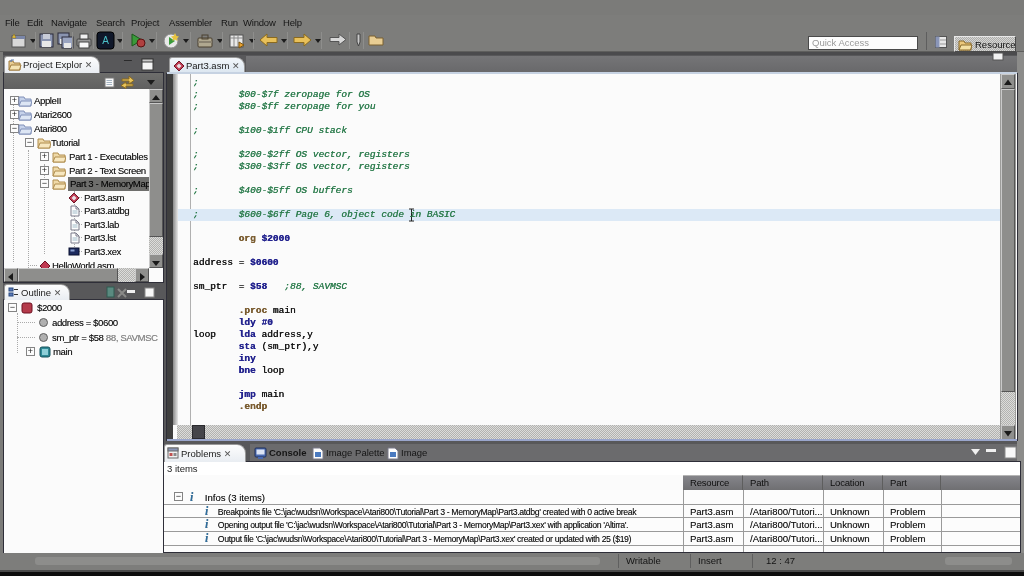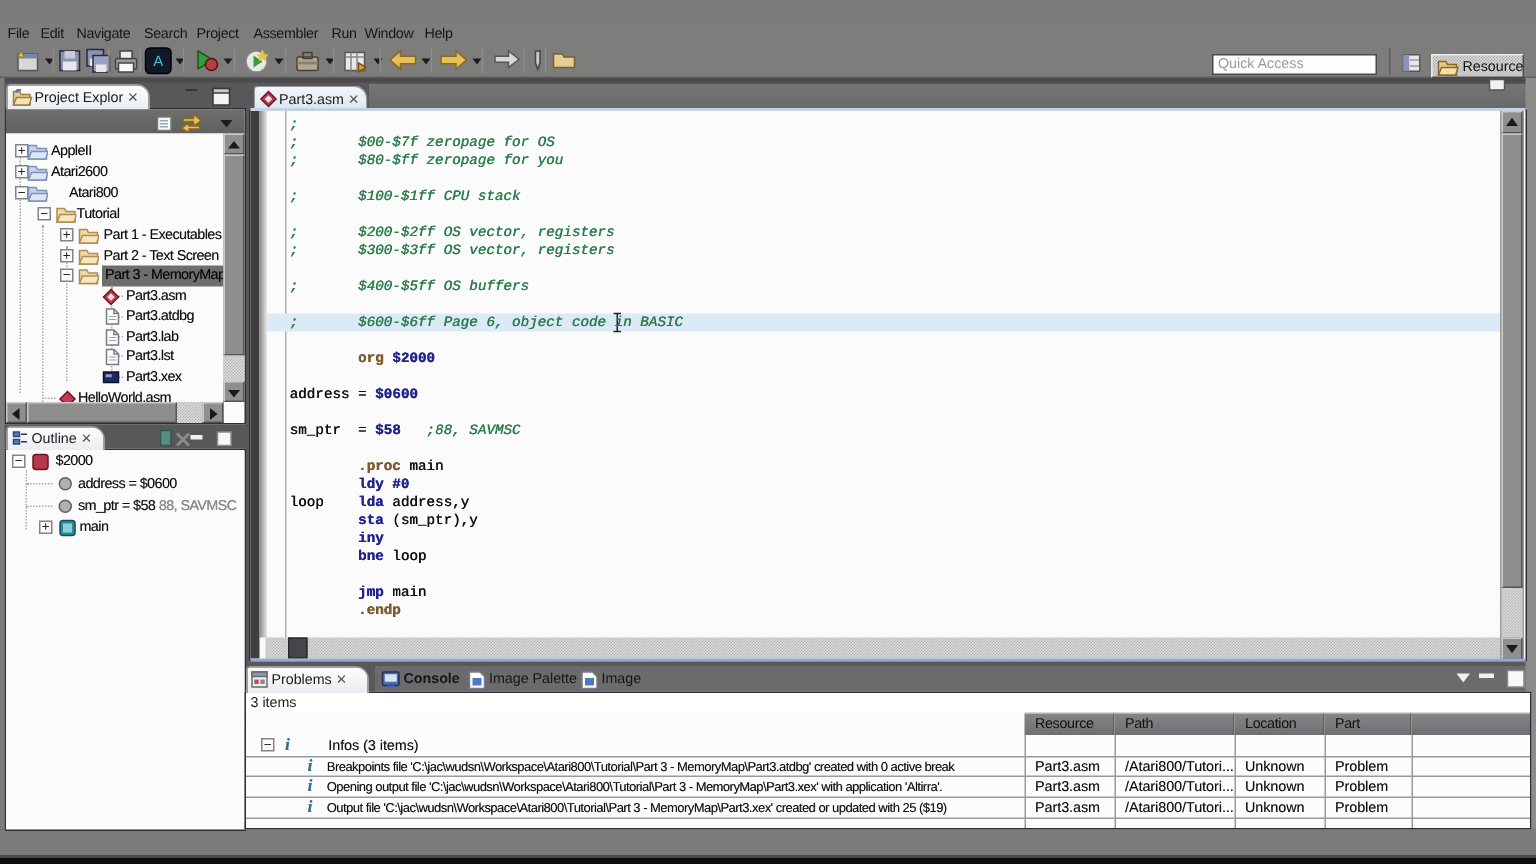--- a/index.html
+++ b/index.html
@@ -206,21 +206,21 @@
       <svg class="abs" style="left:14px;top:20px" width="14" height="12">
         <path d="M1 3 L1 11 L13 11 L13 4 L7 4 L6 2 L1 2 Z" fill="#c6d2ea" stroke="#8090b8"></path>
         <path d="M1 11 L3 6 L14 6 L12.5 11 Z" fill="#dde6f4" stroke="#8090b8"></path>
       </svg>
       <span class="trow" style="left:30px;top:19px;">Atari2600</span>
     <span class="expander" style="left:6px;top:35px;">−</span>
       <svg class="abs" style="left:14px;top:34px" width="14" height="12">
         <path d="M1 3 L1 11 L13 11 L13 4 L7 4 L6 2 L1 2 Z" fill="#c6d2ea" stroke="#8090b8"></path>
         <path d="M1 11 L3 6 L14 6 L12.5 11 Z" fill="#dde6f4" stroke="#8090b8"></path>
       </svg>
-      <span class="trow" style="left:42px;top:33px;">Atari800</span>
+      <span class="trow" style="left:30px;top:33px;">Atari800</span>
     <span class="expander" style="left:21px;top:49px;">−</span>
       <svg class="abs" style="left:33px;top:48px" width="14" height="12">
         <path d="M1 3 L1 11 L13 11 L13 4 L7 4 L6 2 L1 2 Z" fill="#efd9a7" stroke="#b08d4e"></path>
         <path d="M1 11 L3 6 L14 6 L12.5 11 Z" fill="#f7e7bf" stroke="#b08d4e"></path>
       </svg>
       <span class="trow" style="left:47px;top:47px;">Tutorial</span>
     <span class="expander" style="left:36px;top:63px;">+</span>
       <svg class="abs" style="left:48px;top:62px" width="14" height="12">
         <path d="M1 3 L1 11 L13 11 L13 4 L7 4 L6 2 L1 2 Z" fill="#efd9a7" stroke="#b08d4e"></path>
         <path d="M1 11 L3 6 L14 6 L12.5 11 Z" fill="#f7e7bf" stroke="#b08d4e"></path>
@@ -457,33 +457,43 @@
     <div class="gline" style="left:0;top:14px;width:856px;height:1px;"></div>
     <div class="gline" style="left:0;top:27px;width:856px;height:1px;"></div>
     <div class="gline" style="left:0;top:41px;width:856px;height:1px;"></div>
     <div class="gline" style="left:0;top:55px;width:856px;height:1px;"></div>
     <div class="gline" style="left:519px;top:0;width:1px;height:62px;"></div>
     <div class="gline" style="left:579px;top:0;width:1px;height:62px;"></div>
     <div class="gline" style="left:659px;top:0;width:1px;height:62px;"></div>
     <div class="gline" style="left:719px;top:0;width:1px;height:62px;"></div>
     <div class="gline" style="left:777px;top:0;width:1px;height:62px;"></div>
     <span class="expander" style="left:10px;top:2px;">−</span>
-    <span class="prow" style="left:26px;top:1px;"><span class="info-i">i</span> <span style="margin-left:23px">Infos (3 items)</span></span>
+    <span class="prow" style="left:26px;top:1px;"><span class="info-i">i</span> <span style="margin-left:9px">Infos (3 items)</span></span>
     <span class="prow" style="left:41px;top:15px;width:478px;overflow:hidden;"><span class="info-i">i</span> <span style="margin-left:7px;font-size:8.6px;letter-spacing:-0.32px;">Breakpoints file 'C:\jac\wudsn\Workspace\Atari800\Tutorial\Part 3 - MemoryMap\Part3.atdbg' created with 0 active break</span></span>
     <span class="prow" style="left:41px;top:28px;width:478px;overflow:hidden;"><span class="info-i">i</span> <span style="margin-left:7px;font-size:8.6px;letter-spacing:-0.32px;">Opening output file 'C:\jac\wudsn\Workspace\Atari800\Tutorial\Part 3 - MemoryMap\Part3.xex' with application 'Altirra'.</span></span>
     <span class="prow" style="left:41px;top:42px;width:478px;overflow:hidden;"><span class="info-i">i</span> <span style="margin-left:7px;font-size:8.6px;letter-spacing:-0.32px;">Output file 'C:\jac\wudsn\Workspace\Atari800\Tutorial\Part 3 - MemoryMap\Part3.xex' created or updated with 25 ($19)</span></span>
     <span class="prow" style="left:526px;top:15px;">Part3.asm</span>
     <span class="prow" style="left:526px;top:28px;">Part3.asm</span>
     <span class="prow" style="left:526px;top:42px;">Part3.asm</span>
     <span class="prow" style="left:586px;top:15px;">/Atari800/Tutori...</span>
     <span class="prow" style="left:586px;top:28px;">/Atari800/Tutori...</span>
     <span class="prow" style="left:586px;top:42px;">/Atari800/Tutori...</span>
     <span class="prow" style="left:666px;top:15px;">Unknown</span>
     <span class="prow" style="left:666px;top:28px;">Unknown</span>
     <span class="prow" style="left:666px;top:42px;">Unknown</span>
     <span class="prow" style="left:726px;top:15px;">Problem</span>
     <span class="prow" style="left:726px;top:28px;">Problem</span>
     <span class="prow" style="left:726px;top:42px;">Problem</span>
   </div>
 
+  <div class="abs" style="left:0;top:553px;width:1024px;height:18px;background:#7d7d7b;font-size:9.5px;color:#141414;">
+    <div class="abs" style="left:35px;top:4px;width:565px;height:8px;background:#8d8d8b;border-radius:3px;"></div>
+    <div class="abs" style="left:618px;top:1px;width:68px;height:14px;border-left:1px solid #5f5f5f;"></div>
+    <div class="abs" style="left:690px;top:1px;width:58px;height:14px;border-left:1px solid #5f5f5f;"></div>
+    <div class="abs" style="left:752px;top:1px;width:66px;height:14px;border-left:1px solid #5f5f5f;"></div>
+    <div class="abs" style="left:945px;top:4px;width:67px;height:8px;background:#8d8d8b;border-radius:3px;"></div>
+    <span class="abs" style="left:626px;top:2px">Writable</span>
+    <span class="abs" style="left:698px;top:2px">Insert</span>
+    <span class="abs" style="left:766px;top:2px">12 : 47</span>
+  </div>
   <div class="abs" style="left:0;top:570px;width:1024px;height:2px;background:#4a4a4a;"></div>
   <div class="abs" style="left:0;top:572px;width:1024px;height:4px;background:#0d0d0d;"></div>
 </div>
 
 </body></html>

